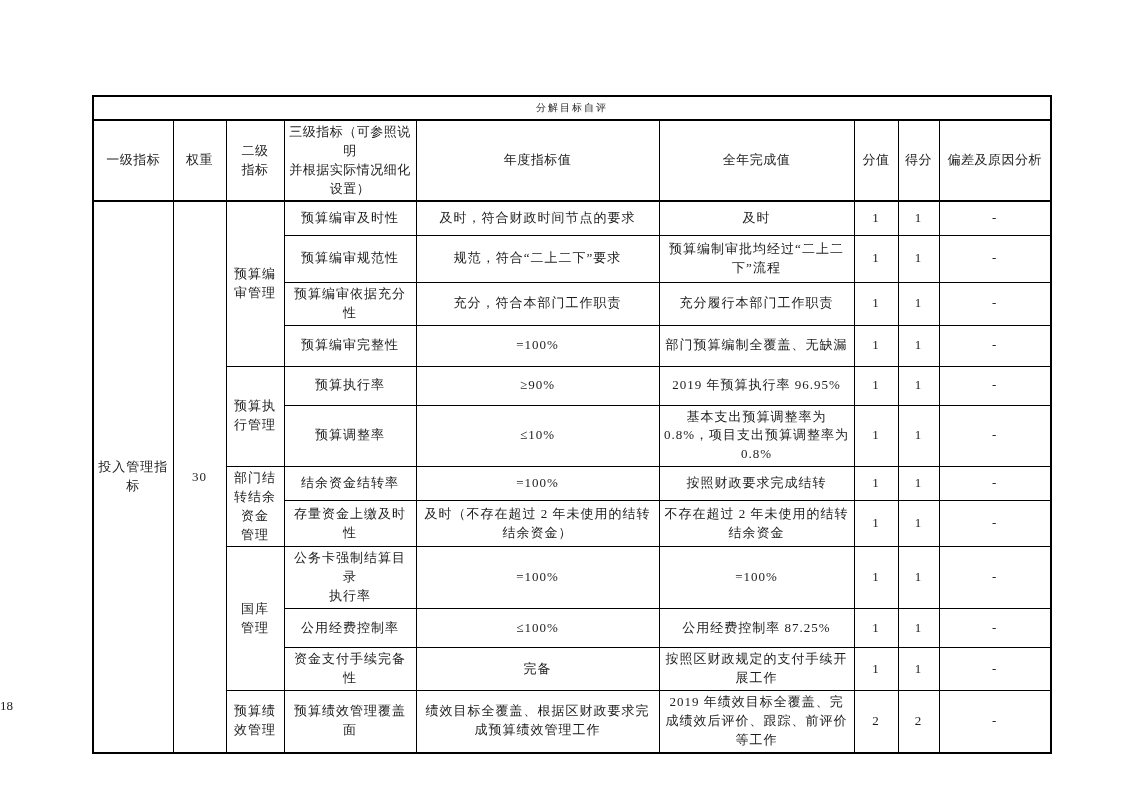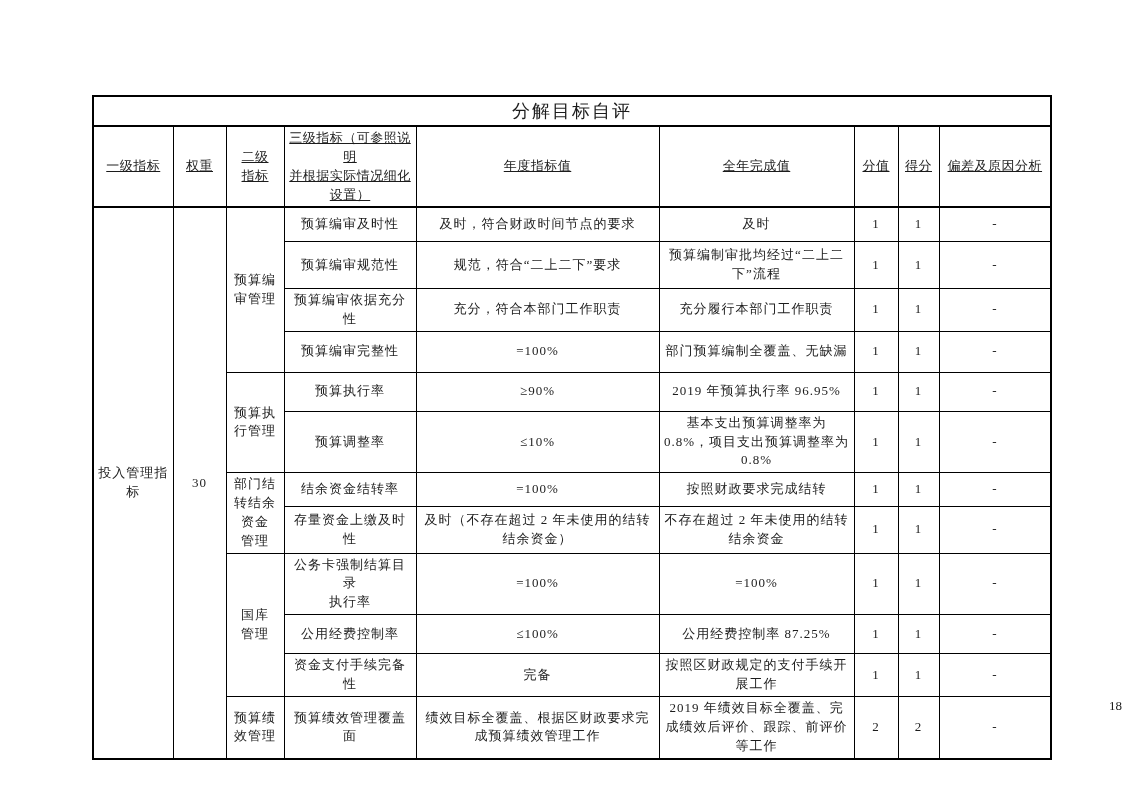--- a/index.html
+++ b/index.html
@@ -32,37 +32,36 @@
     vertical-align: middle;
     font-size: 13px;
     line-height: 1.45;
     letter-spacing: 1px;
     padding: 2px 3px;
     white-space: pre-line;
     overflow: hidden;
   }
   .title-row th {
     height: 20px;
-    font-size: 18px;
+    font-size: 10px;
     letter-spacing: 2px;
     border-bottom: 2px solid #000;
     padding: 1px;
   }
   .header-row th {
     height: 60px;
     letter-spacing: 0.5px;
     border-bottom: 2px solid #000;
-    text-decoration: underline;
   }
   .page-number {
     position: absolute;
     top: 698px;
     left: 0;
     width: 100%;
-    text-align: right;
+    text-align: left;
     font-size: 13px;
   }
 </style>
 </head>
 <body>
 
 <div>
 
   <table class="report-table">
     <colgroup>

